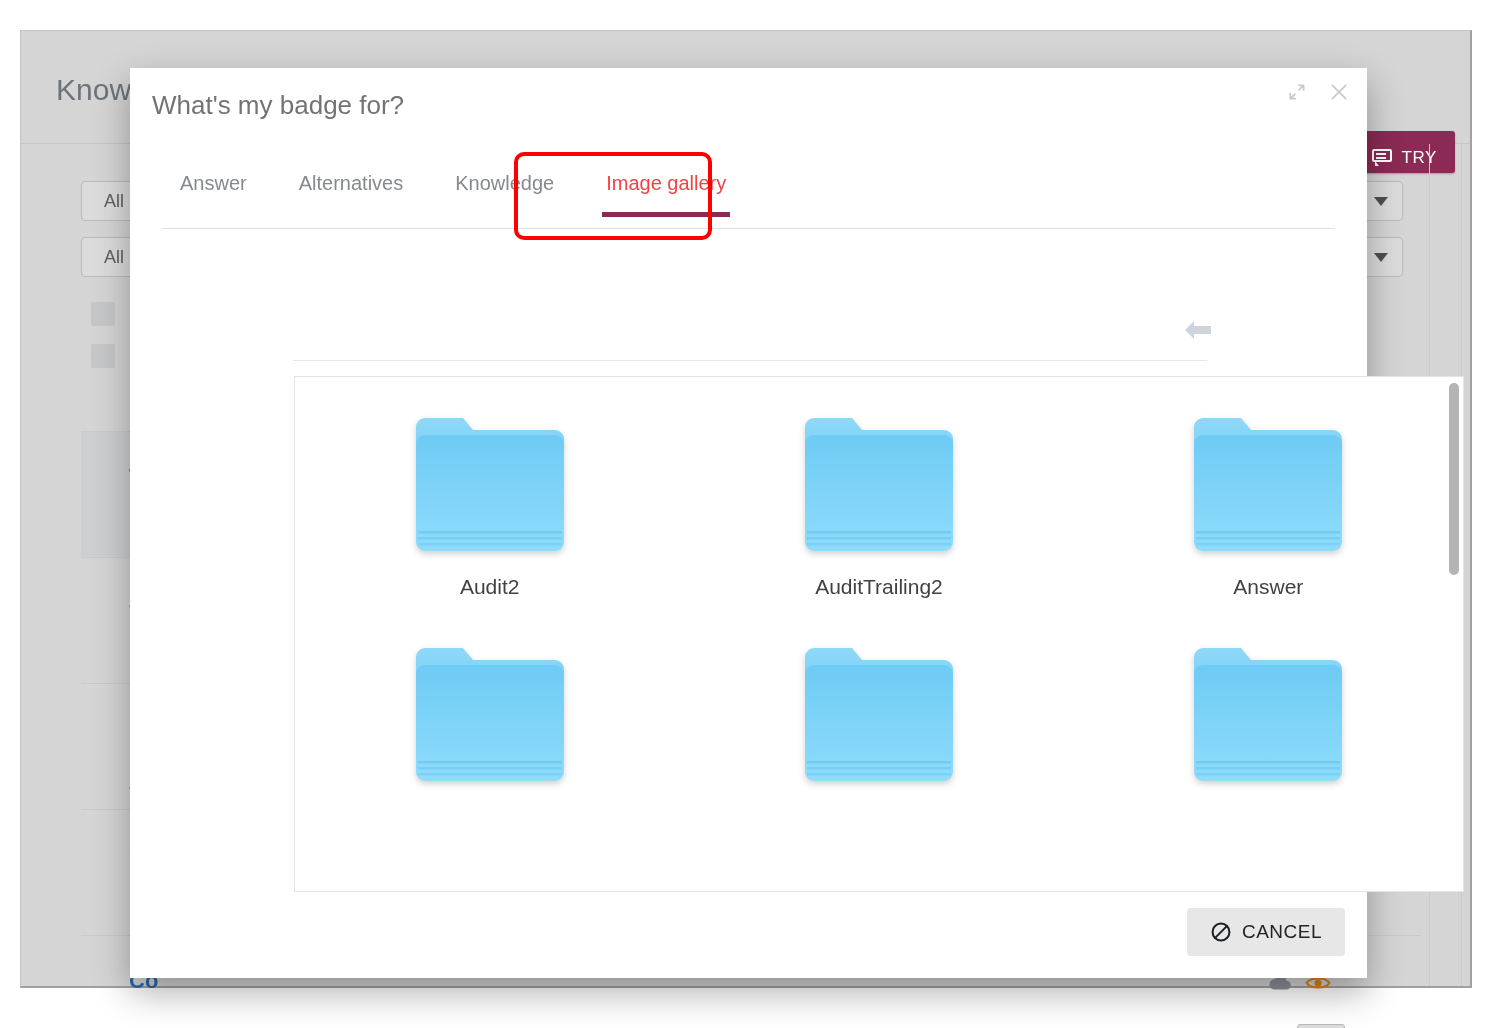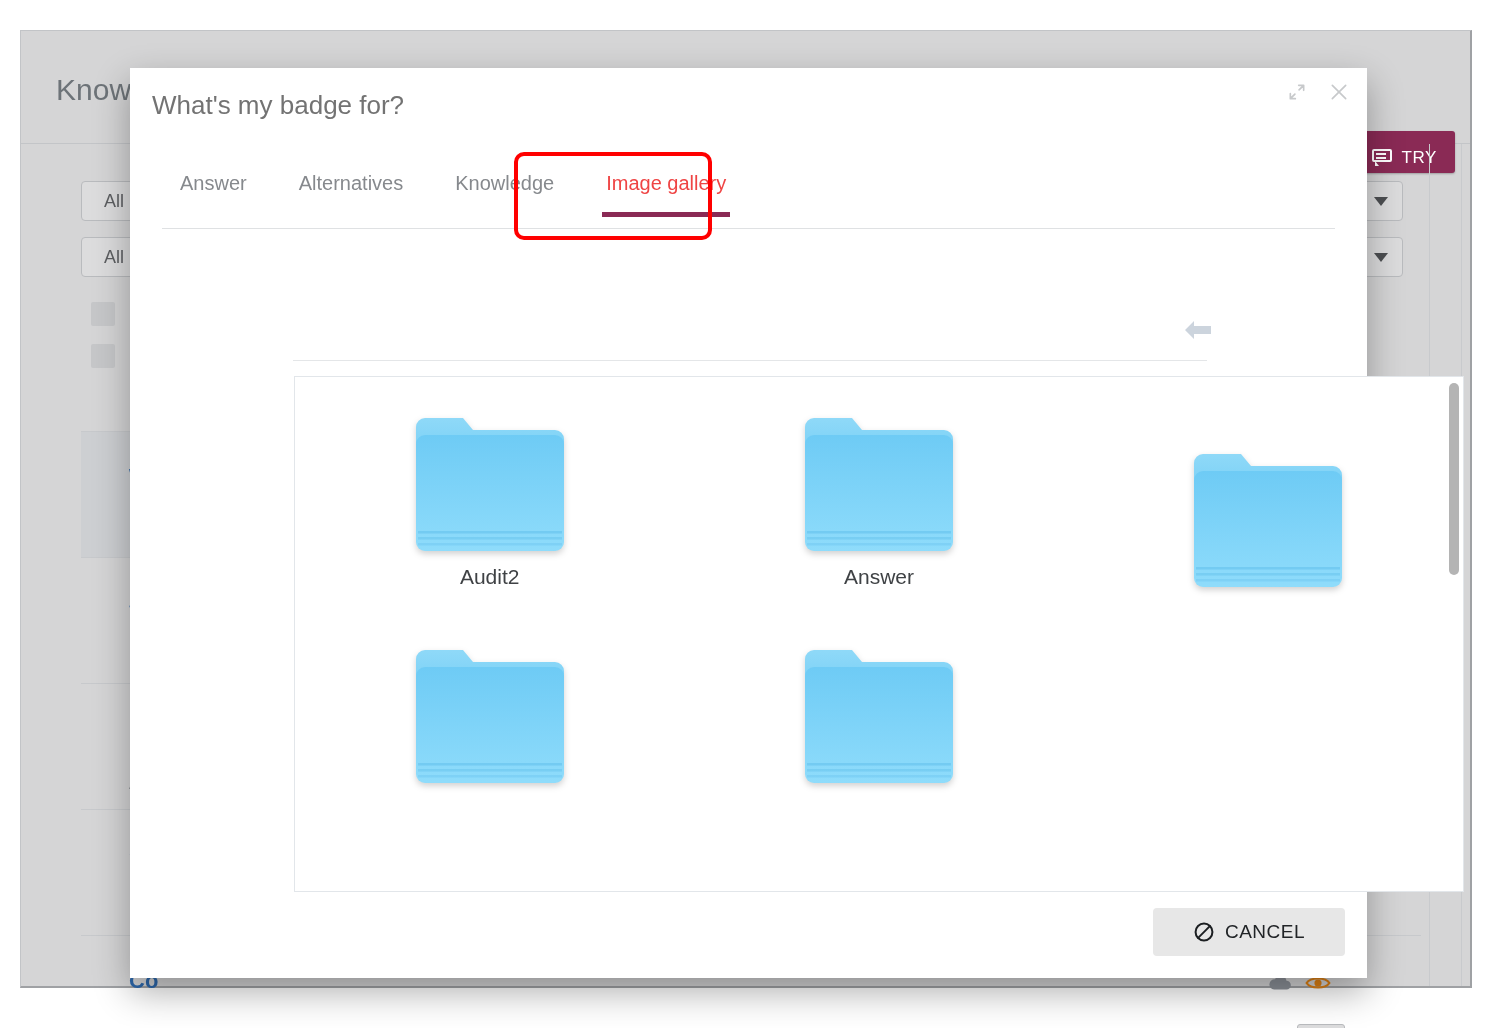--- a/index.html
+++ b/index.html
@@ -114,31 +114,31 @@
 
   .gallery-rule { position:absolute; left:163px; right:160px; top:292px; height:1px; background:#e4e6e8; }
 
   .gallery {
     position:absolute; left:164px; top:308px;
     width:1170px; height:516px;
     border:1px solid #e2e6ea; background:#ffffff; overflow:hidden;
   }
   .grid { display:grid; grid-template-columns: repeat(3, 1fr); padding: 28px 0 0 0; }
   .cell { display:flex; flex-direction:column; align-items:center; }
-  .cell .cap { margin-top:8px; font-size:21px; color:#3f4245; white-space:nowrap; }
+  .cell .cap { margin-top:18px; font-size:21px; color:#3f4245; white-space:nowrap; }
 
   
   .folder { width:156px; height:152px; position:relative; filter: drop-shadow(0 3px 3px rgba(0,0,0,.18)); }
 
   .scrollbar { position:absolute; right:4px; top:6px; width:10px; height:498px; }
   .thumb { position:absolute; top:0; left:0; width:10px; height:192px; background:#b4b4b4; border-radius:5px; }
 
   .cancel-btn {
     position:absolute; right:22px; bottom:22px;
-    height:48px; padding:0 40px;
+    height:48px; padding:0 23px;
     background:#e7e7e7; border-radius:4px;
     display:flex; align-items:center; gap:10px;
     font-size:19px; color:#212427; letter-spacing:.5px;
   }
 
   
   .annot {
     position:absolute; left:514px; top:152px;
     width:198px; height:88px;
     border:4px solid #ff0000; border-radius:10px;
@@ -339,20 +339,32 @@
               <path d="M4 22 a9 9 0 0 1 9-9 h38 l10 12 h82 a9 9 0 0 1 9 9 v16 H4 Z" fill="url(#g2)"></path>
               <rect x="4" y="30" width="148" height="116" rx="9" fill="url(#g1)"></rect>
               <rect x="6" y="126" width="144" height="2.5" fill="#6cc6ef" opacity=".75"></rect>
               <rect x="6" y="132" width="144" height="2.5" fill="#6cc6ef" opacity=".6"></rect>
               <rect x="6" y="138" width="144" height="2.5" fill="#6cc6ef" opacity=".45"></rect>
             </svg>
           </div>
           <div class="cap">Audit2</div>
         </div>
 
+        <div class="cell">
+          <div class="folder">
+            <svg viewBox="0 0 156 152" width="156" height="152">
+              <path d="M4 22 a9 9 0 0 1 9-9 h38 l10 12 h82 a9 9 0 0 1 9 9 v16 H4 Z" fill="url(#g2)"></path>
+              <rect x="4" y="30" width="148" height="116" rx="9" fill="url(#g1)"></rect>
+              <rect x="6" y="126" width="144" height="2.5" fill="#6cc6ef" opacity=".75"></rect>
+              <rect x="6" y="132" width="144" height="2.5" fill="#6cc6ef" opacity=".6"></rect>
+              <rect x="6" y="138" width="144" height="2.5" fill="#6cc6ef" opacity=".45"></rect>
+            </svg>
+          </div>
+          <div class="cap">AuditTrailing2</div>
+        </div>
 
         <div class="cell">
           <div class="folder">
             <svg viewBox="0 0 156 152" width="156" height="152">
               <path d="M4 22 a9 9 0 0 1 9-9 h38 l10 12 h82 a9 9 0 0 1 9 9 v16 H4 Z" fill="url(#g2)"></path>
               <rect x="4" y="30" width="148" height="116" rx="9" fill="url(#g1)"></rect>
               <rect x="6" y="126" width="144" height="2.5" fill="#6cc6ef" opacity=".75"></rect>
               <rect x="6" y="132" width="144" height="2.5" fill="#6cc6ef" opacity=".6"></rect>
               <rect x="6" y="138" width="144" height="2.5" fill="#6cc6ef" opacity=".45"></rect>
             </svg>

